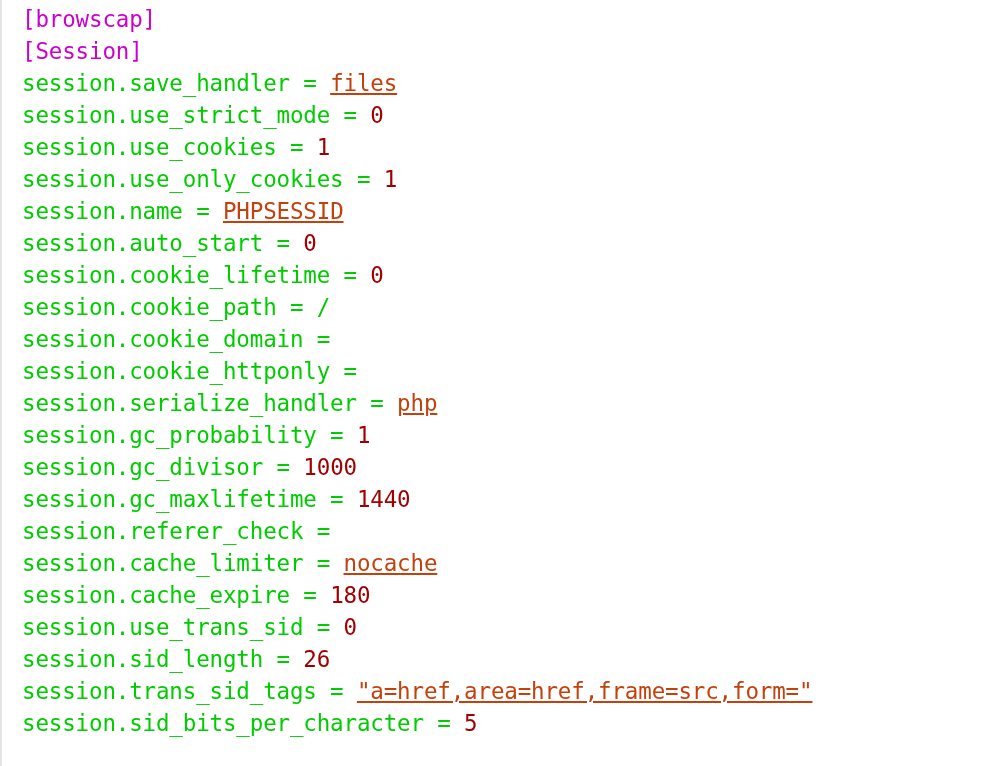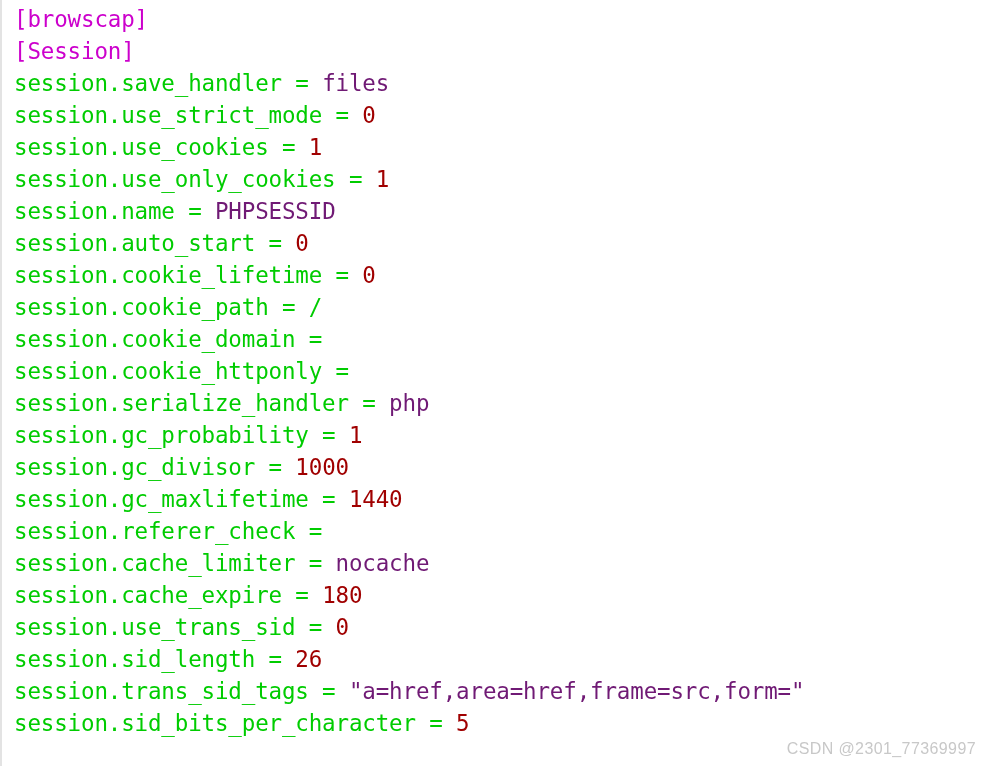--- a/index.html
+++ b/index.html
@@ -20,50 +20,49 @@
     width: 990px;
     height: 766px;
     background: #ffffff;
     box-sizing: border-box;
     border-left: 2px solid #e3e3e3;
   }
 
   #code-area {
     position: absolute;
     top: 3px;
-    left: 12px;
+    left: 20px;
     right: 0;
     font-size: 22.5px;
     line-height: 32px;
     white-space: pre;
     letter-spacing: -0.15px;
   }
 
   .line {
     height: 32px;
     white-space: pre;
   }
 
   
   .tok-section  { color: #cc00cc; }
   .tok-key      { color: #00cc00; text-align: center; }
   .tok-op       { color: #00cc00; }
   .tok-num      { color: #a00000; }
-  .tok-str      { color: #701a75; }
+  .tok-str      { color: #c2410c; text-decoration: underline; }
 
   #watermark {
     position: absolute;
     right: 14px;
     bottom: 8px;
     font-family: "Liberation Sans", sans-serif;
     font-size: 16px;
     color: #c8c8c8;
     letter-spacing: 0.4px;
     white-space: pre;
   }
 </style>
 </head>
 <body>
 
 <div id="terminal">
   <div id="code-area"><div class="line"><span class="tok-section">[browscap]</span></div><div class="line"><span class="tok-section">[Session]</span></div><div class="line"><span class="tok-key">session.save_handler</span><span class="tok-op"> = </span><span class="tok-str">files</span></div><div class="line"><span class="tok-key">session.use_strict_mode</span><span class="tok-op"> = </span><span class="tok-num">0</span></div><div class="line"><span class="tok-key">session.use_cookies</span><span class="tok-op"> = </span><span class="tok-num">1</span></div><div class="line"><span class="tok-key">session.use_only_cookies</span><span class="tok-op"> = </span><span class="tok-num">1</span></div><div class="line"><span class="tok-key">session.name</span><span class="tok-op"> = </span><span class="tok-str">PHPSESSID</span></div><div class="line"><span class="tok-key">session.auto_start</span><span class="tok-op"> = </span><span class="tok-num">0</span></div><div class="line"><span class="tok-key">session.cookie_lifetime</span><span class="tok-op"> = </span><span class="tok-num">0</span></div><div class="line"><span class="tok-key">session.cookie_path</span><span class="tok-op"> = </span><span class="tok-op">/</span></div><div class="line"><span class="tok-key">session.cookie_domain</span><span class="tok-op"> =</span></div><div class="line"><span class="tok-key">session.cookie_httponly</span><span class="tok-op"> =</span></div><div class="line"><span class="tok-key">session.serialize_handler</span><span class="tok-op"> = </span><span class="tok-str">php</span></div><div class="line"><span class="tok-key">session.gc_probability</span><span class="tok-op"> = </span><span class="tok-num">1</span></div><div class="line"><span class="tok-key">session.gc_divisor</span><span class="tok-op"> = </span><span class="tok-num">1000</span></div><div class="line"><span class="tok-key">session.gc_maxlifetime</span><span class="tok-op"> = </span><span class="tok-num">1440</span></div><div class="line"><span class="tok-key">session.referer_check</span><span class="tok-op"> =</span></div><div class="line"><span class="tok-key">session.cache_limiter</span><span class="tok-op"> = </span><span class="tok-str">nocache</span></div><div class="line"><span class="tok-key">session.cache_expire</span><span class="tok-op"> = </span><span class="tok-num">180</span></div><div class="line"><span class="tok-key">session.use_trans_sid</span><span class="tok-op"> = </span><span class="tok-num">0</span></div><div class="line"><span class="tok-key">session.sid_length</span><span class="tok-op"> = </span><span class="tok-num">26</span></div><div class="line"><span class="tok-key">session.trans_sid_tags</span><span class="tok-op"> = </span><span class="tok-str">"a=href,area=href,frame=src,form="</span></div><div class="line"><span class="tok-key">session.sid_bits_per_character</span><span class="tok-op"> = </span><span class="tok-num">5</span></div></div>
-  <div id="watermark">CSDN @2301_77369997</div>
 </div>
 
 </body></html>

